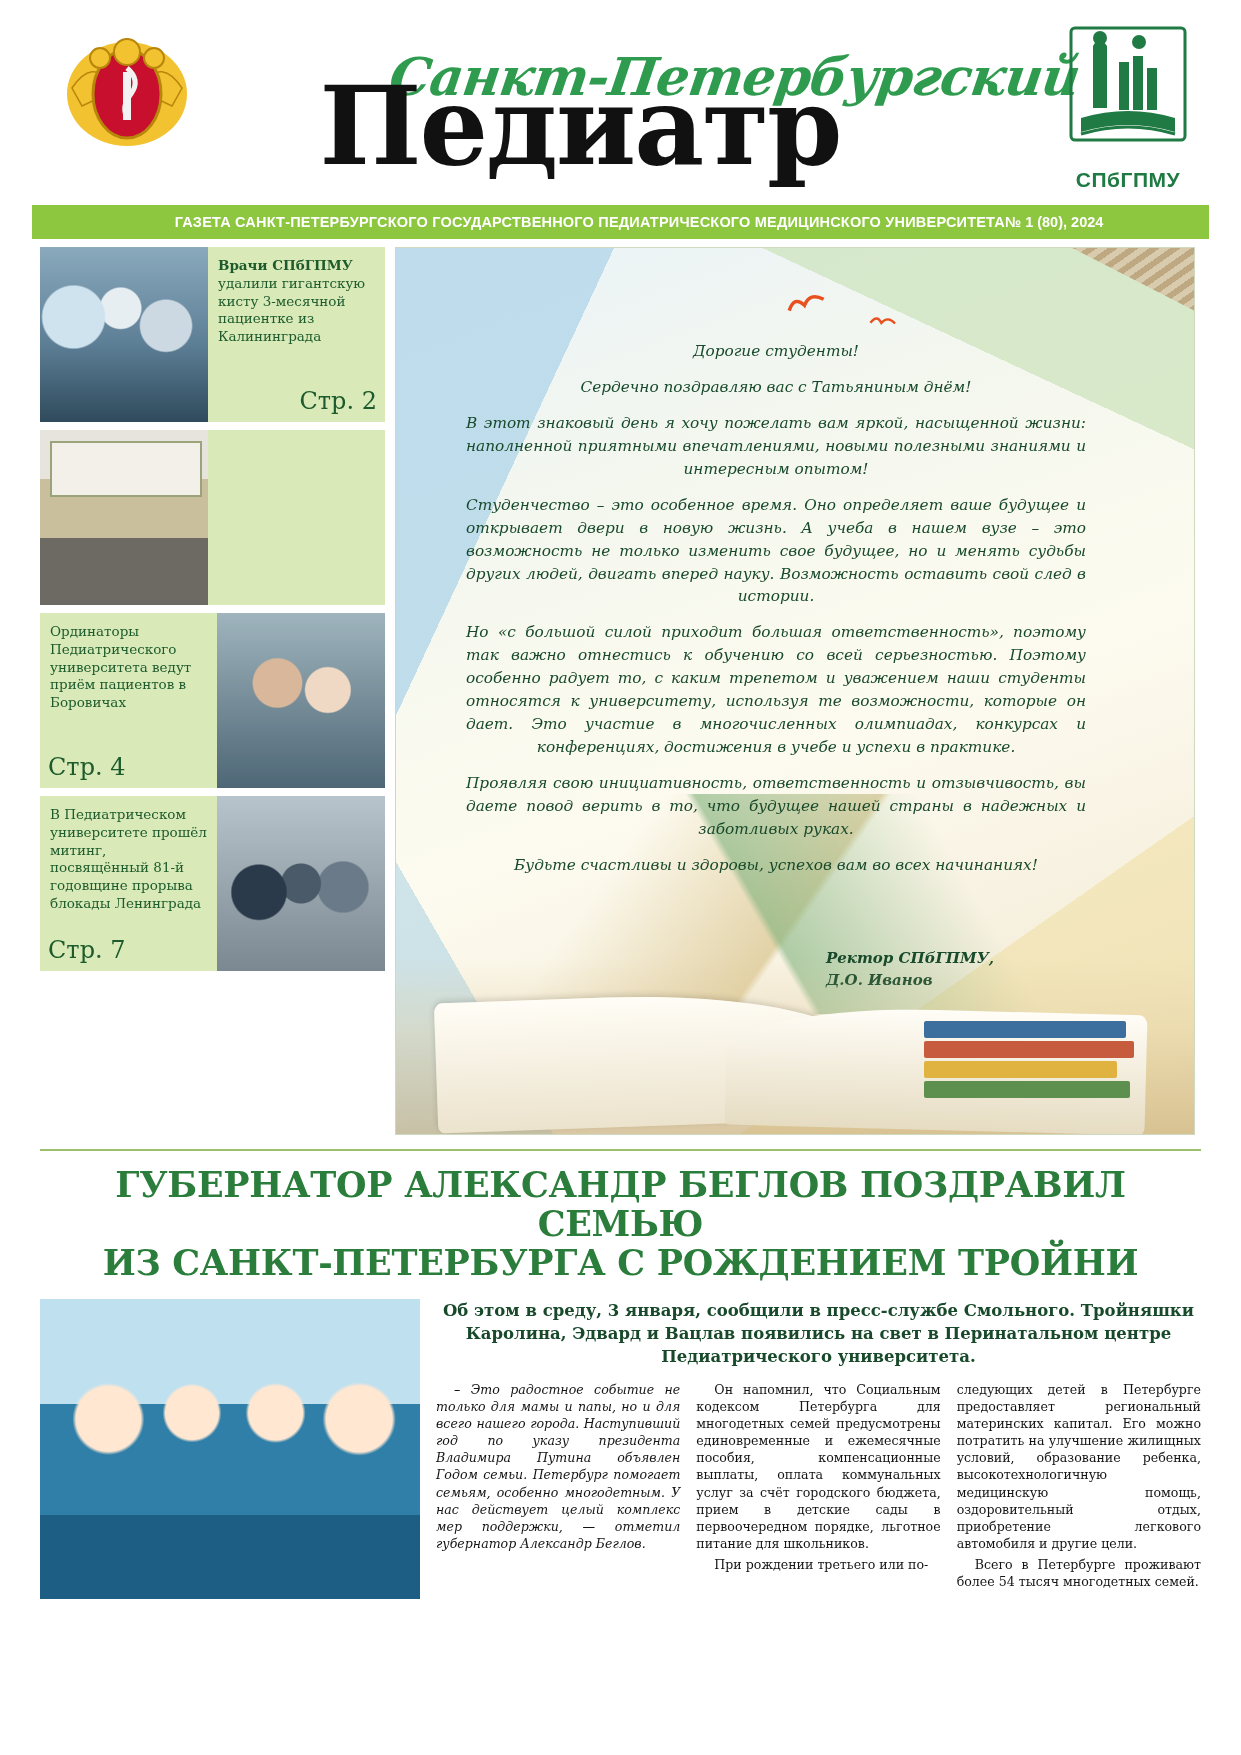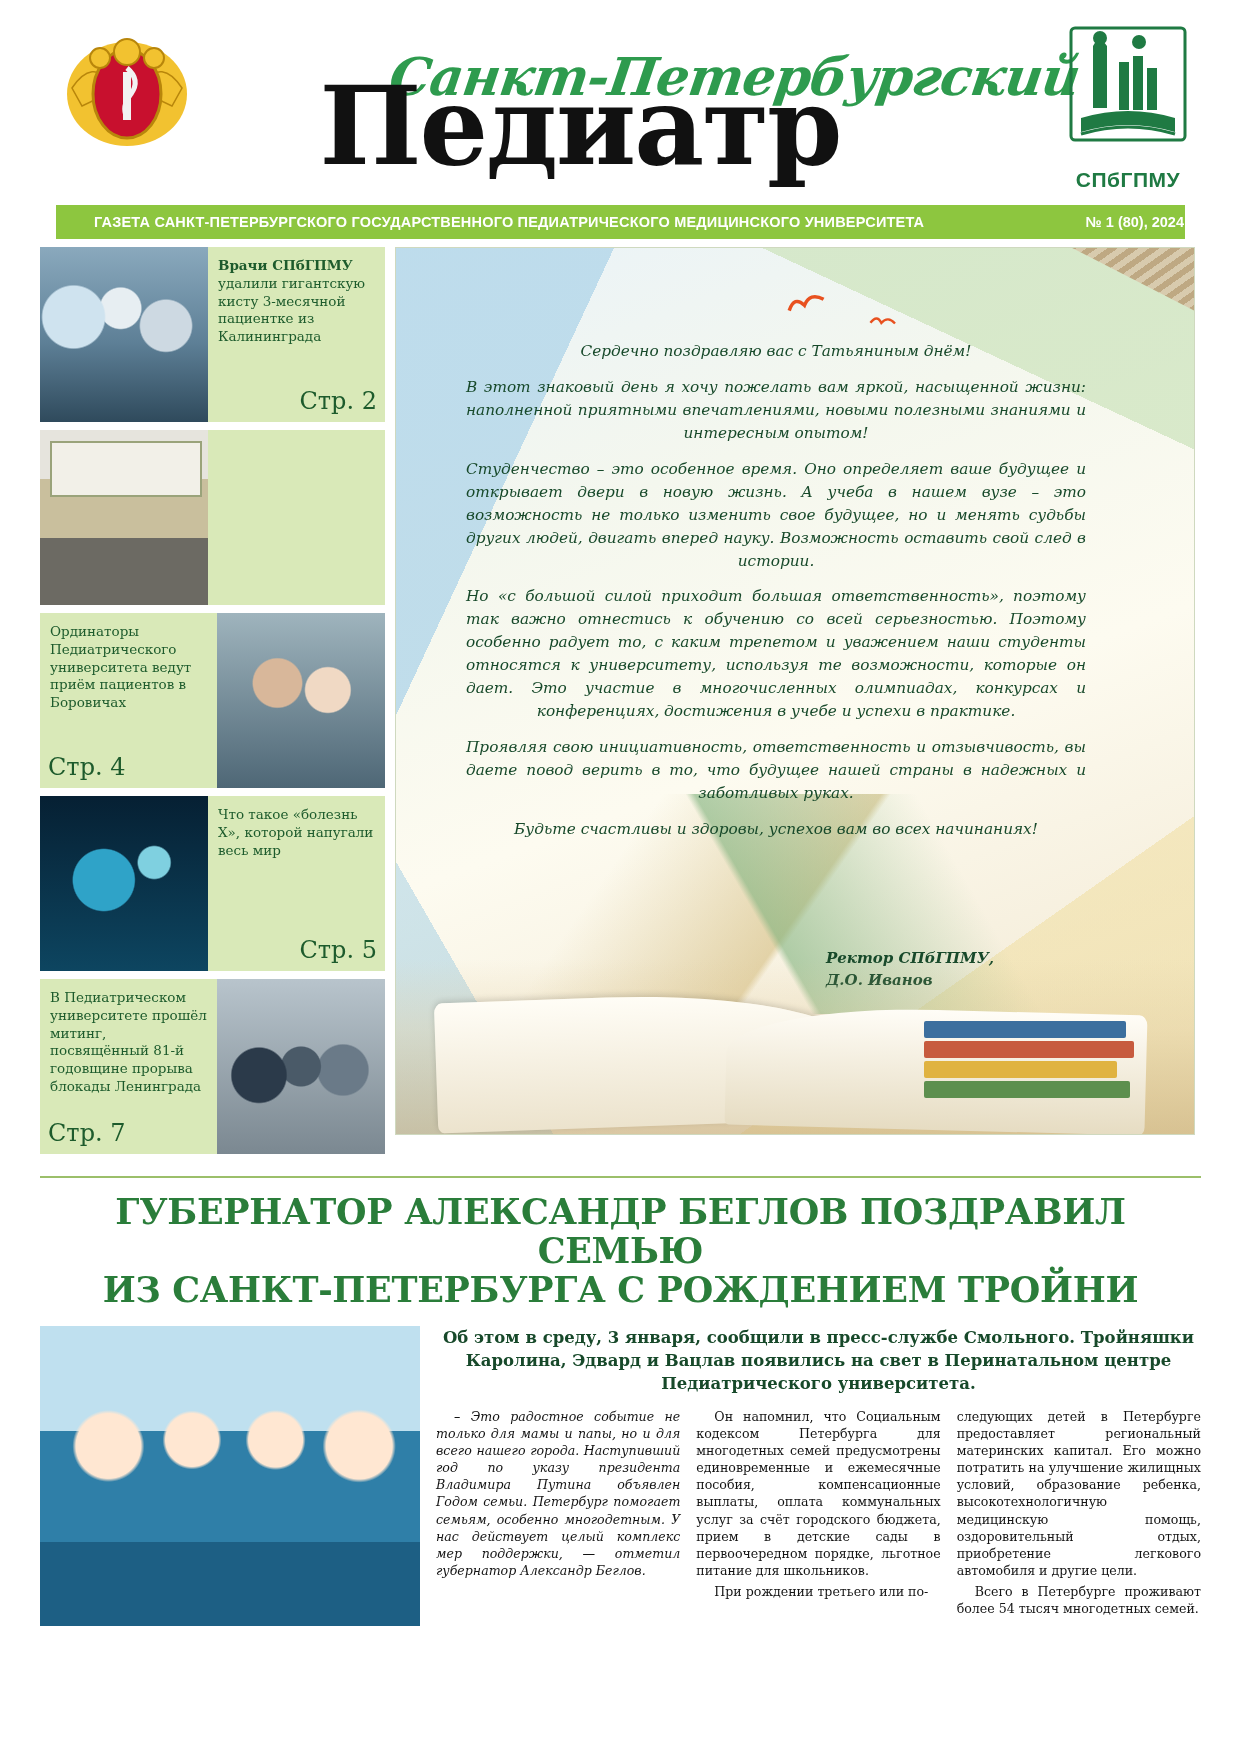--- a/index.html
+++ b/index.html
@@ -62,26 +62,26 @@
     font-family: "DejaVu Serif", serif;
     font-weight: bold;
     font-size: 108px;
     line-height: 1;
     color: #111;
     letter-spacing: -2px;
   }
 
   
   .greenbar {
-    margin: 0 56px;
+    margin: 0 32px;
     background: #8dc63f;
     height: 34px;
     display: flex;
     align-items: center;
-    justify-content: space-between;
+    justify-content: center;
     padding: 0 1px 0 38px;
     color: #fff;
   }
   .greenbar .subtitle {
     font-size: 14.5px;
     font-weight: bold;
     letter-spacing: .2px;
     color: #ffffff;
   }
   .greenbar .issue {
@@ -374,29 +374,20 @@
     <div class="teaser">
       <div class="teaser-img teaser-img-right">
           <span class="ph ph3"></span>
         </div>
       <div class="teaser-txt">
         <span>Ординаторы</span><span> Педиатрического университета ведут приём пациентов в Боровичах</span>
         <span class="page-ref left">Стр. 4</span>
       </div>
     </div>
 
-    <div class="teaser">
-      <div class="teaser-img">
-          <span class="ph ph4"></span>
-        </div>
-      <div class="teaser-txt">
-        <span>Что такое «болезнь Х»,</span><span> которой напугали весь мир</span>
-        <span class="page-ref">Стр. 5</span>
-      </div>
-    </div>
 
     <div class="teaser">
       <div class="teaser-img teaser-img-right">
           <span class="ph ph5"></span>
         </div>
       <div class="teaser-txt">
         <span>В Педиатрическом</span><span> университете прошёл митинг, посвящённый 81-й годовщине прорыва блокады Ленинграда</span>
         <span class="page-ref left">Стр. 7</span>
       </div>
     </div>
@@ -412,20 +403,21 @@
             <path d="M2 14 Q10 0 18 12 Q26 0 38 10" stroke="#e8511f" stroke-width="3.5" fill="none"></path>
           </svg>
       </div>
       <div class="bird b2">
         <svg width="34" height="18" viewBox="0 0 40 20">
             <path d="M2 14 Q10 0 18 12 Q26 0 38 10" stroke="#e8511f" stroke-width="3.5" fill="none"></path>
           </svg>
       </div>
 
       <div class="letter-body">
+        <p class="lead">Дорогие студенты!</p>
         <p class="lead">Сердечно поздравляю вас с Татьяниным днём!</p>
         <p>В этот знаковый день я хочу пожелать вам яркой, насыщенной жизни: наполненной приятными впечатлениями, новыми полезными знаниями и интересным опытом!</p>
         <p>Студенчество – это особенное время. Оно определяет ваше будущее и открывает двери в новую жизнь. А учеба в нашем вузе – это возможность не только изменить свое будущее, но и менять судьбы других людей, двигать вперед науку. Возможность оставить свой след в истории.</p>
         <p>Но «с большой силой приходит большая ответственность», поэтому так важно отнестись к обучению со всей серьезностью. Поэтому особенно радует то, с каким трепетом и уважением наши студенты относятся к университету, используя те возможности, которые он дает. Это участие в многочисленных олимпиадах, конкурсах и конференциях, достижения в учебе и успехи в практике.</p>
         <p>Проявляя свою инициативность, ответственность и отзывчивость, вы даете повод верить в то, что будущее нашей страны в надежных и заботливых руках.</p>
         <p class="lead">Будьте счастливы и здоровы, успехов вам во всех начинаниях!</p>
       </div>
 
       <div class="sign">
         <div>Ректор СПбГПМУ,</div>

